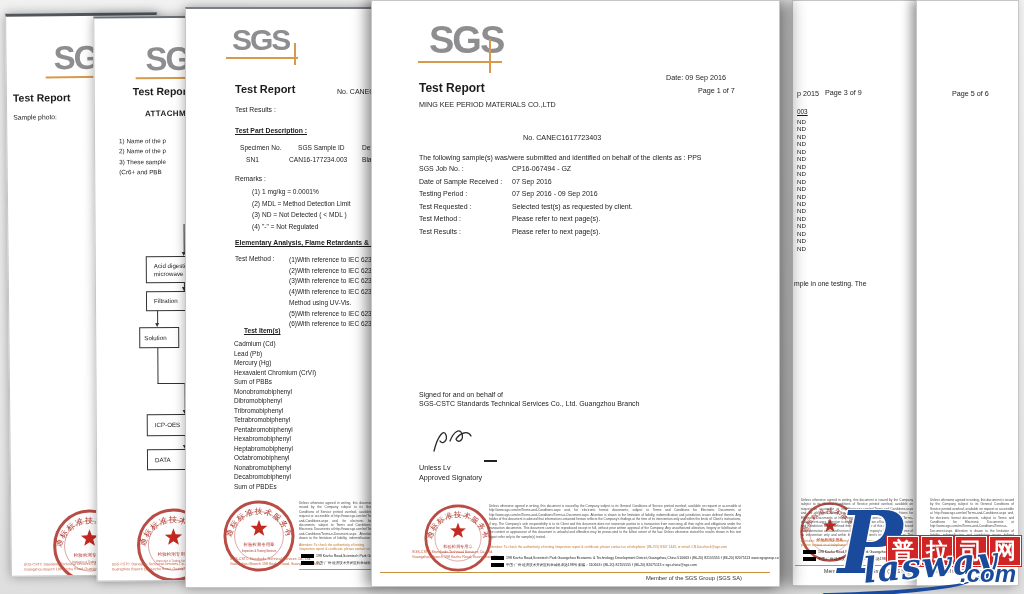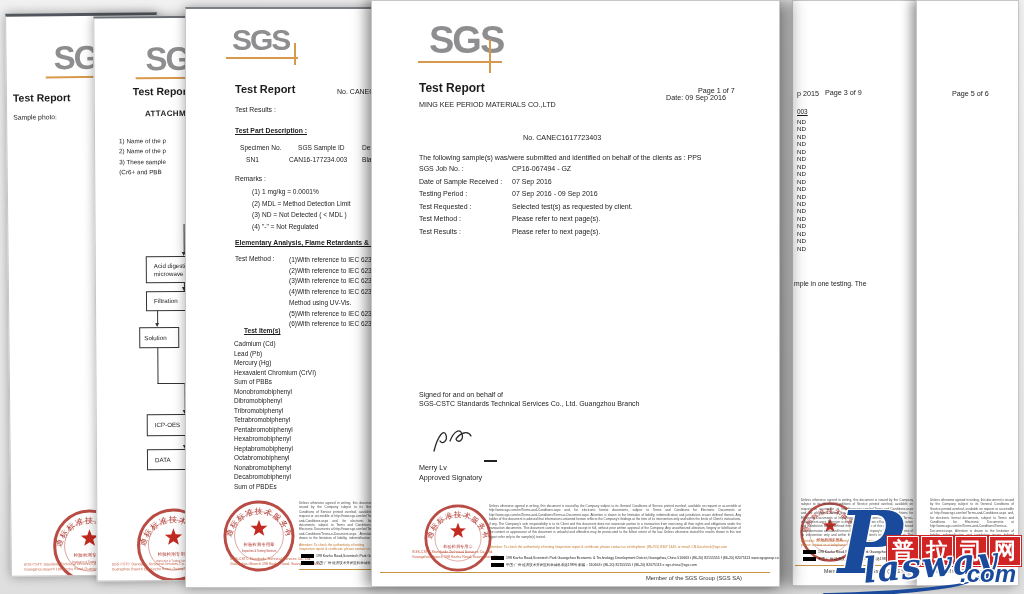--- a/index.html
+++ b/index.html
@@ -217,21 +217,21 @@
 </div>
 
 <div class="doc" id="main-doc" style="left:371px;top:0;width:407px;height:585px;z-index:6;box-shadow:-6px 0 12px rgba(0,0,0,.38),10px 0 16px rgba(0,0,0,.45);">
   <div class="sgs-logo" style="left:57px;top:20px;font-size:38px;">
     <span>SGS</span>
     <span class="logo-rule" style="left:-11px;top:40px;width:84px;height:2.2px;"></span>
     <span class="logo-rule" style="left:60px;top:18px;width:1.6px;height:34px;"></span>
   </div>
   <div class="t b" style="left:47px;top:80px;font-size:12px;">Test Report</div>
   <div class="t" style="left:151px;top:85px;font-size:7.2px;margin-top:47px;">No. CANEC1617723403</div>
-  <div class="t" style="left:256px;top:92px;font-size:7.2px;padding-left:38px;">Date: 09 Sep 2016</div>
+  <div class="t" style="left:256px;top:72px;font-size:7.2px;padding-left:38px;">Date: 09 Sep 2016</div>
   <div class="t" style="left:326px;top:85px;font-size:7.2px;">Page 1 of 7</div>
 
   <div class="t" style="left:47px;top:99px;font-size:7.2px;">MING KEE PERIOD MATERIALS CO.,LTD</div>
 
   <div class="t" style="left:47px;top:153px;font-size:7px;">The following sample(s) was/were submitted and identified on behalf of the clients as : PPS</div>
 
   <div style="position:absolute;left:47px;top:164px;width:330px;">
       <div class="frow">
       <span class="flabel">SGS Job No. :</span>
       <span class="fvalue">CP16-067494 - GZ</span>
@@ -258,21 +258,21 @@
     </div>
     </div>
 
   <div class="t" style="left:47px;top:390px;font-size:7px;">Signed for and on behalf of</div>
   <div class="t" style="left:47px;top:399px;font-size:7px;">SGS-CSTC Standards Technical Services Co., Ltd. Guangzhou Branch</div>
 
   <svg style="position:absolute;left:58px;top:426px;" width="50" height="28" viewBox="0 0 50 28">
     <path d="M4 24 C8 8 14 2 16 8 C18 14 12 18 10 14 M20 14 C24 4 30 1 32 7 C34 13 28 17 26 12 C30 6 38 3 41 9" fill="none" stroke="#2a2a2a" stroke-width="1.3" stroke-linecap="round"></path>
   </svg>
   <div class="sig-dash" style="left:112px;top:459px;width:13px;"></div>
-  <div class="t" style="left:47px;top:462px;font-size:7.2px;">Merry Lv</div>
+  <div class="t" style="left:47px;top:462px;font-size:7.2px;">Unless Lv</div>
   <div class="t" style="left:47px;top:472px;font-size:7.2px;">Approved Signatory</div>
 
   <svg class="stamp" viewBox="0 0 100 100" style="left:51px;top:502px;width:70px;height:70px;">
     <circle cx="50" cy="50" r="46" fill="none" stroke="#b13a31" stroke-width="4" opacity=".9"></circle>
     <circle cx="50" cy="50" r="33" fill="none" stroke="#b13a31" stroke-width=".8" opacity=".75"></circle>
     <path id="arc4" d="M 12 58 A 38 38 0 1 1 88 58" fill="none"></path>
     <text font-size="10.5" fill="#b13a31" letter-spacing="1.5"><textPath href="#arc4" startOffset="5%">通标标准技术服务有限公司</textPath></text>
     <polygon points="50,28 52.9,36 61.4,36.3 54.8,41.5 57.1,49.7 50,45 42.9,49.7 45.2,41.5 38.6,36.3 47.1,36" fill="#c32a20"></polygon>
     <text x="50" y="64" text-anchor="middle" font-size="6" fill="#b13a31">检验检测专用章</text>
     <text x="50" y="72" text-anchor="middle" font-size="3.6" fill="#b13a31">Inspection &amp; Testing Services</text>

